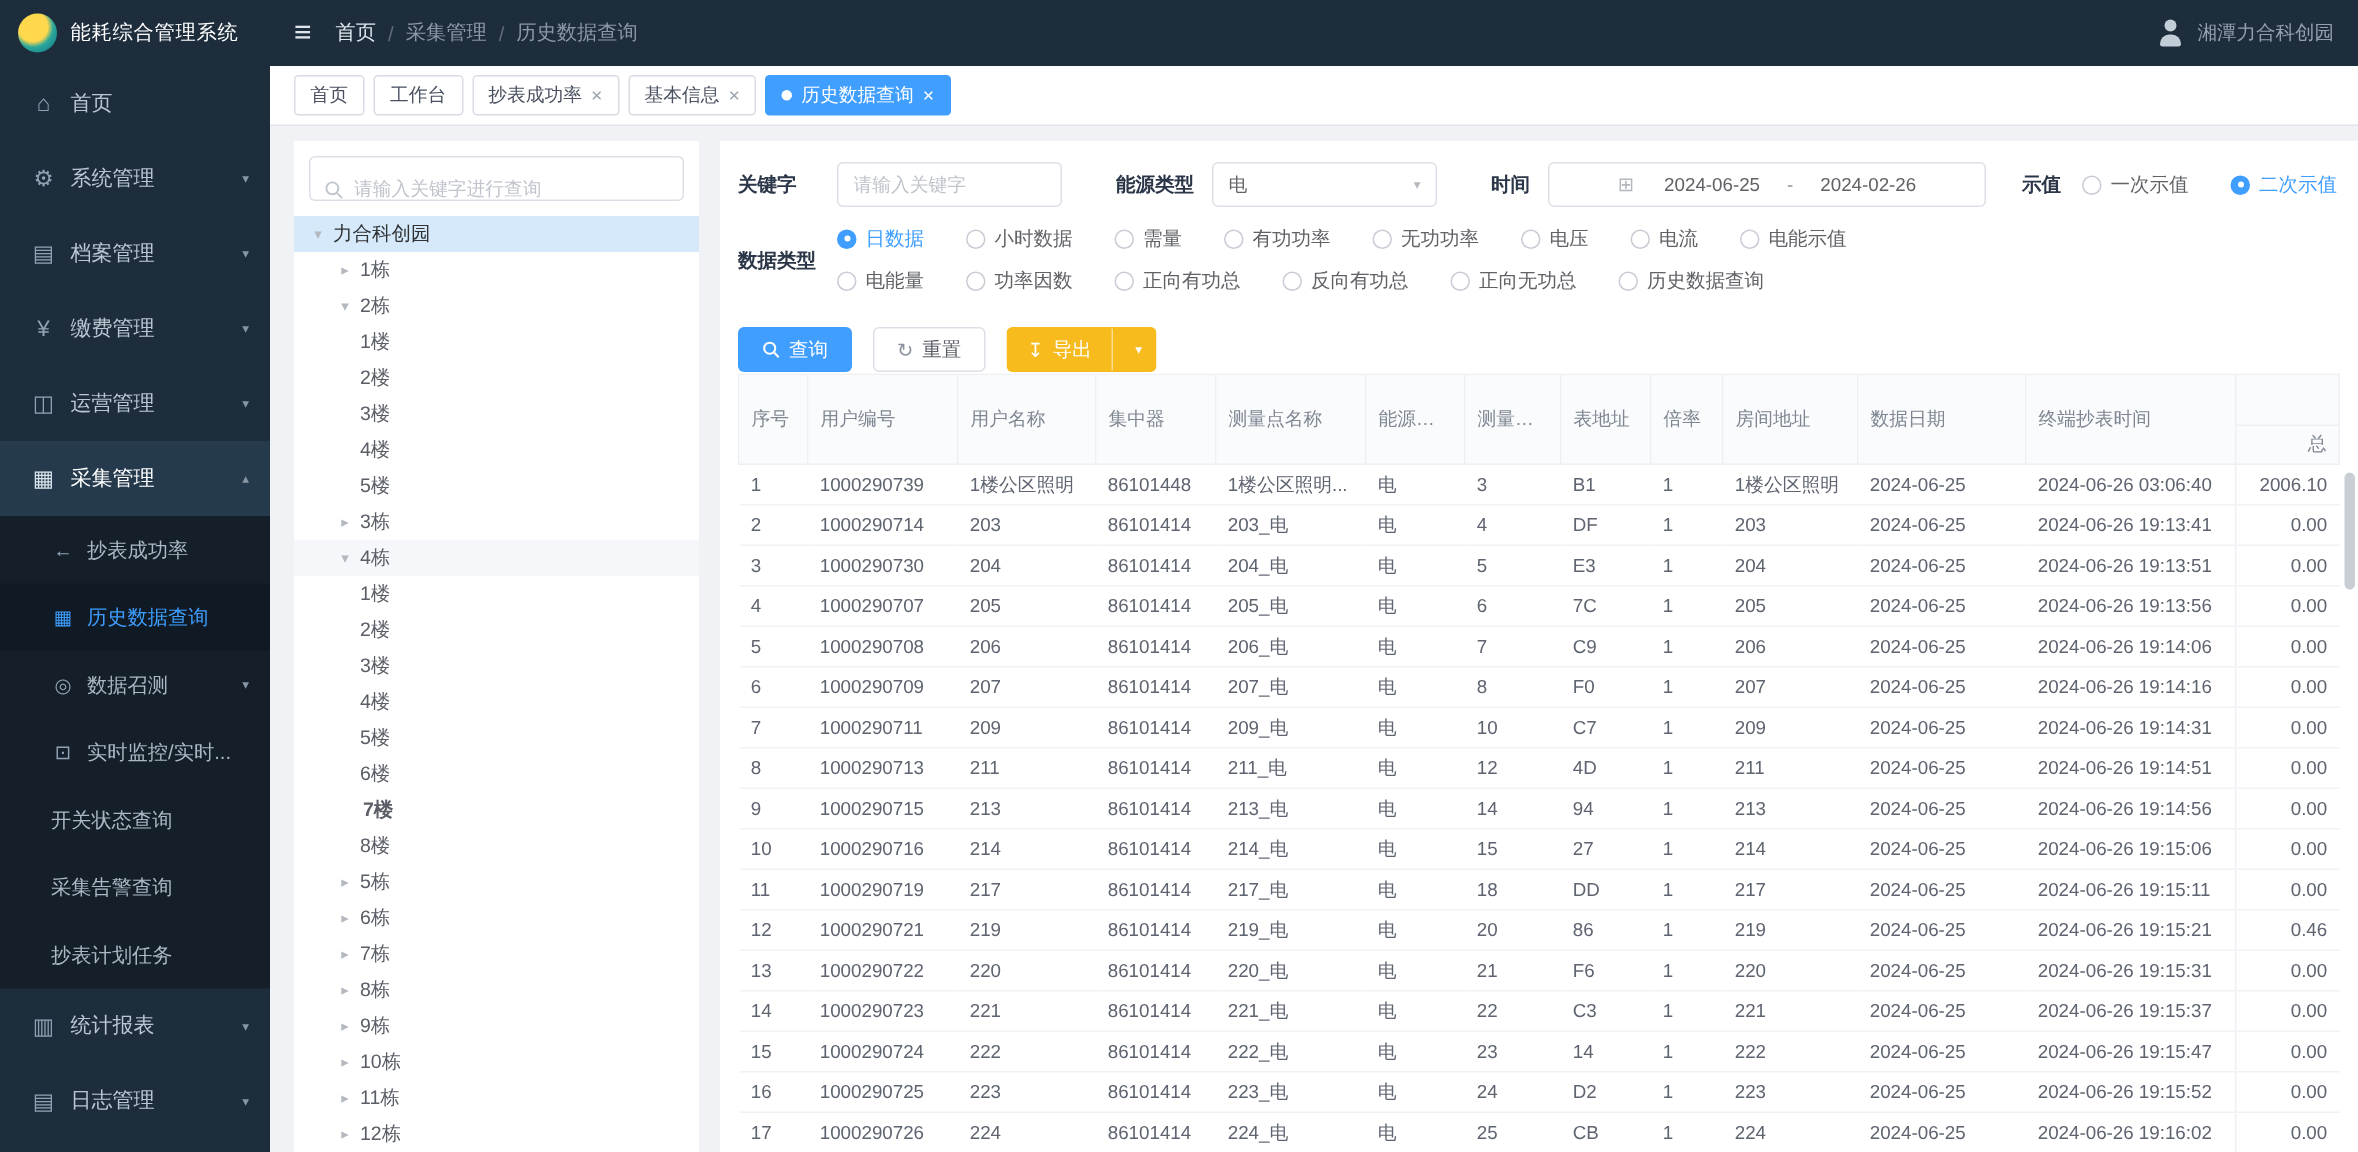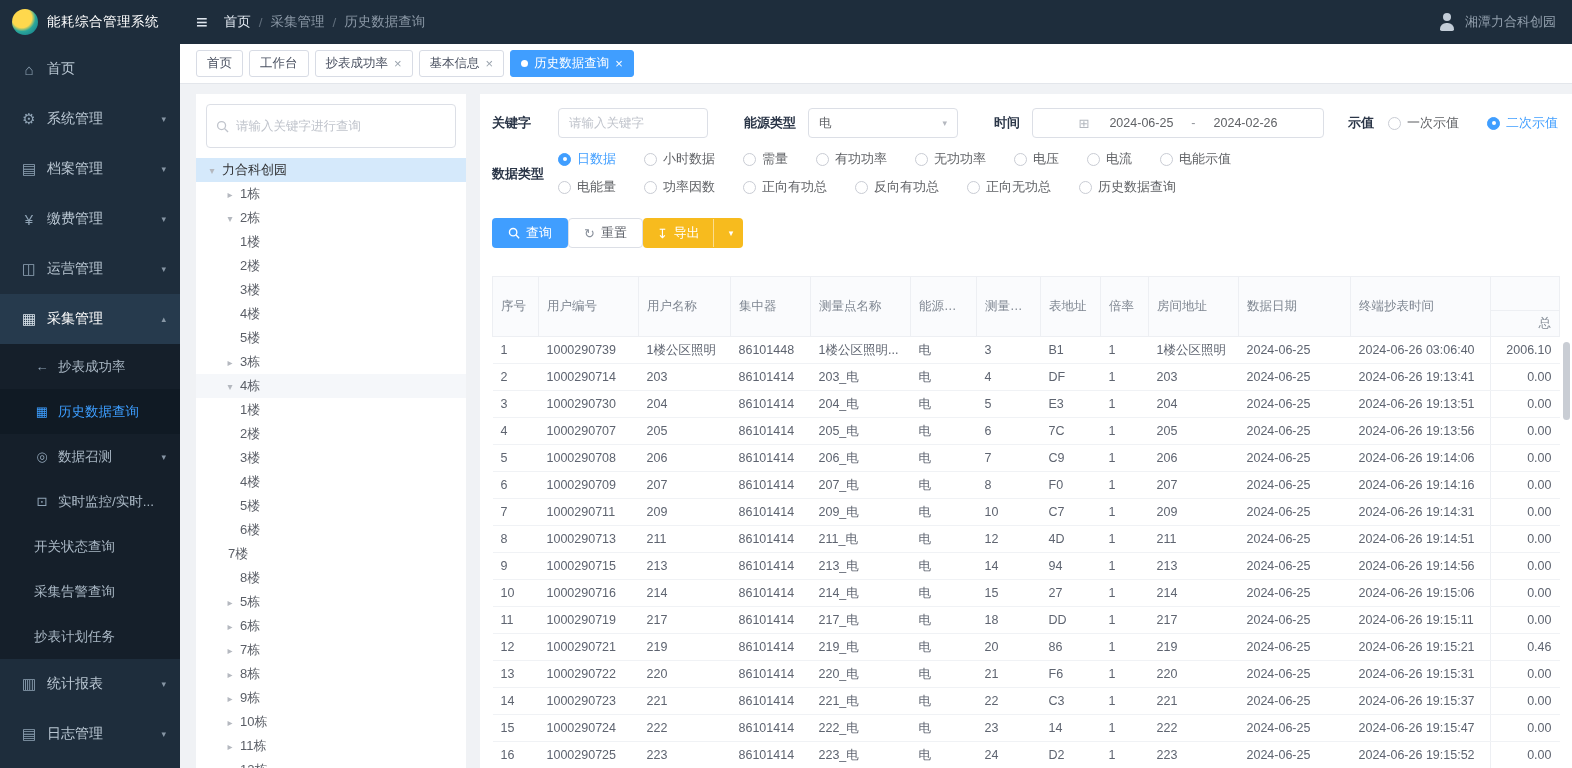--- a/index.html
+++ b/index.html
@@ -42,21 +42,21 @@
   .tabbar{height:40px;background:#fff;border-bottom:1px solid #e3e6eb;display:flex;align-items:center;gap:6px;padding:0 16px;flex-shrink:0}
   .tab{height:27px;display:flex;align-items:center;gap:6px;padding:0 10px;border:1px solid #d8dce5;border-radius:3px;font-size:12.5px;color:#495060;background:#fff;cursor:pointer;white-space:nowrap}
   .tab .tab-close{font-size:13px;color:#9aa3ad;line-height:1}
   .tab.active{background:#409eff;border-color:#409eff;color:#fff}
   .tab.active .tab-close{color:#fff}
   .tab-dot{width:7px;height:7px;border-radius:50%;background:#fff;display:inline-block}
 
   
   .workspace{flex:1;display:flex;gap:14px;padding:10px 0 0 16px;min-height:0;background:#f0f2f5}
   .tree-panel{width:270px;background:#fff;flex-shrink:0;display:flex;flex-direction:column;overflow:hidden}
-  .tree-search{margin:10px 10px 8px 10px;display:flex;align-items:center;gap:7px;border:1px solid #dcdfe6;border-radius:4px;height:44px;padding:0 9px}
+  .tree-search{margin:10px 10px 8px 10px;display:flex;align-items:flex-end;gap:7px;border:1px solid #dcdfe6;border-radius:4px;height:30px;padding:0 9px}
   .tree-search input{border:0;outline:0;flex:1;font-size:12.5px;color:#606266;background:transparent}
   .tree-search input::placeholder{color:#c0c4cc}
   .tree{flex:1;overflow:hidden;font-size:13px;color:#5a5e66;padding-top:2px}
   .tree-node{height:24px;display:flex;align-items:center;gap:2px;cursor:pointer;white-space:nowrap}
   .tree-node.selected{background:#d5e9fb;color:#303133}
   .tree-node.hover{background:#f5f7fa}
   .tree-arrow{width:16px;text-align:center;color:#b4b8bf;font-size:10px;flex-shrink:0}
 
   .main-panel{flex:1;background:#fff;min-width:0;display:flex;flex-direction:column;padding:14px 0 0 12px;position:relative}
 
@@ -78,21 +78,21 @@
   .radio-group + .radio-group{margin-top:10px}
   .radio{display:flex;align-items:center;gap:6px;cursor:pointer}
   .rdot{width:13px;height:13px;border:1px solid #c9ccd4;border-radius:50%;background:#fff;position:relative;flex-shrink:0}
   .radio.checked .rdot{border-color:#409eff;background:#409eff}
   .radio.checked .rdot::after{content:"";position:absolute;inset:3.5px;background:#fff;border-radius:50%}
   .rlabel{color:#606266;font-size:13px;white-space:nowrap}
   .radio.checked .rlabel{color:#409eff}
   .datatype-col{display:flex;flex-direction:column}
 
   
-  .actions{display:flex;margin:16px 0 28px 0}
+  .actions{display:flex;gap:14px;margin:16px 0 1px 0}
   .btn{height:30px;display:flex;align-items:center;gap:6px;padding:0 15px;border-radius:4px;font-size:13px;cursor:pointer;border:1px solid transparent;white-space:nowrap}
   .btn-primary{background:#409eff;color:#fff}
   .btn-plain{background:#fff;border-color:#dcdfe6;color:#5a5e66}
   .btn-plain .btn-icon{color:#8a919c}
   .btn-warning{background:#f7bb1e;color:#fff;padding:0;overflow:hidden}
   .btn-warning .main-part{display:flex;align-items:center;gap:6px;padding:0 13px;border-right:1px solid rgba(255,255,255,.5);height:100%;cursor:pointer}
   .btn-warning .caret-part{padding:0 9px;font-size:9px;display:flex;align-items:center;height:100%;cursor:pointer}
   .btn-icon{font-size:13px;line-height:1}
 
   
@@ -282,21 +282,21 @@
             </div>
             <div class="tree-node" style="padding-left: 44px;">
               <span class="tree-label">4楼</span>
             </div>
             <div class="tree-node" style="padding-left: 44px;">
               <span class="tree-label">5楼</span>
             </div>
             <div class="tree-node" style="padding-left: 44px;">
               <span class="tree-label">6楼</span>
             </div>
-            <div class="tree-node" style="padding-left: 32px;">
+            <div class="tree-node" style="padding-left: 46px; font-weight: bold;">
               <span class="tree-label">7楼</span>
             </div>
             <div class="tree-node" style="padding-left: 44px; text-align: right;">
               <span class="tree-label">8楼</span>
             </div>
             <div class="tree-node" style="padding-left: 26px;">
               <span class="tree-arrow">▸</span>
               <span class="tree-label">5栋</span>
             </div>
             <div class="tree-node" style="padding-left: 26px;">

